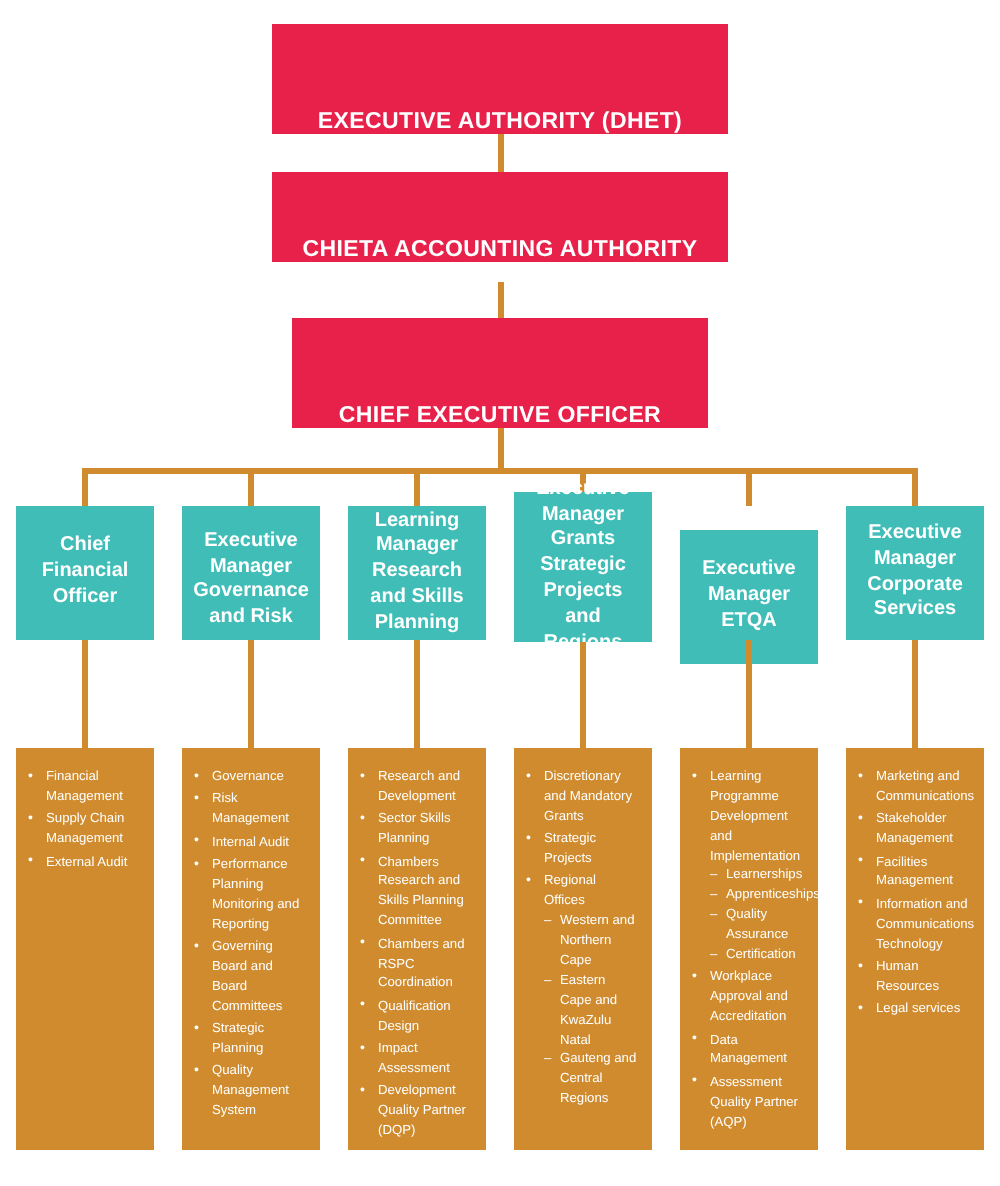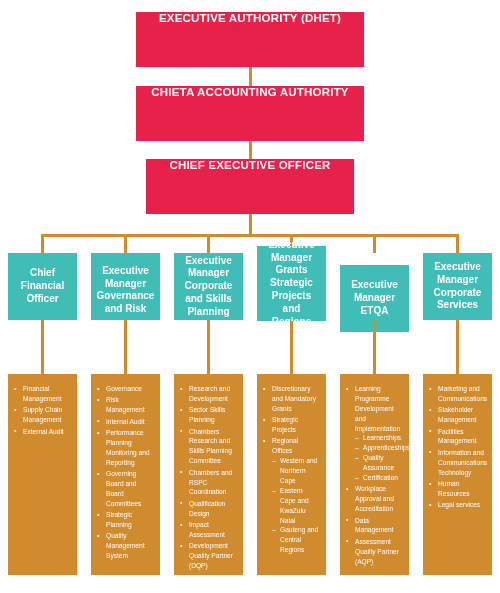--- a/index.html
+++ b/index.html
@@ -27,32 +27,32 @@
   }
   .conn-v { width: 3px; }
   .conn-h { height: 3px; }
 
   
   .red-box {
     position: absolute;
     background: #e8214b;
     color: #ffffff;
     display: flex;
-    align-items: flex-start;
+    align-items: flex-end;
     justify-content: center;
     text-align: center;
     font-weight: bold;
     letter-spacing: 0.2px;
   }
   #box-executive-authority {
     left: 136px; top: 12px; width: 228px; height: 55px;
     font-size: 11.5px;
   }
   #box-accounting-authority {
-    left: 136px; top: 86px; width: 228px; height: 55px;
+    left: 136px; top: 86px; width: 228px; height: 45px;
     font-size: 11.5px;
   }
   #box-ceo {
     left: 146px; top: 159px; width: 208px; height: 55px;
     font-size: 11.5px;
   }
 
   
   .teal-box {
     position: absolute;
@@ -145,21 +145,21 @@
   <div class="conn conn-v" style="left:373px; top:234px; height:19px;"></div>
   <div class="conn conn-v" style="left:456px; top:234px; height:19px;"></div>
 
   <div class="teal-box" style="left:8px;   top:253px; width:69px; height:67px;">
     <span>Chief Financial Officer</span>
   </div>
   <div class="teal-box" style="left:91px;  top:253px; width:69px; height:67px;align-items:flex-end;">
     <span>Executive Manager Governance and Risk</span>
   </div>
   <div class="teal-box" style="left:174px; top:253px; width:69px; height:67px;">
-    <span>Executive Manager Corporate and Skills Planning</span>
+    <span>Learning Manager Research and Skills Planning</span>
   </div>
   <div class="teal-box" style="left:257px; top:246px; width:69px; height:75px;">
     <span>Executive Manager Grants Strategic Projects and Regions</span>
   </div>
   <div class="teal-box" style="left:340px; top:253px; width:69px; height:67px;margin-top:12px;">
     <span>Executive Manager ETQA</span>
   </div>
   <div class="teal-box" style="left:423px; top:253px; width:69px; height:67px;">
     <span>Executive Manager Corporate Services</span>
   </div>

